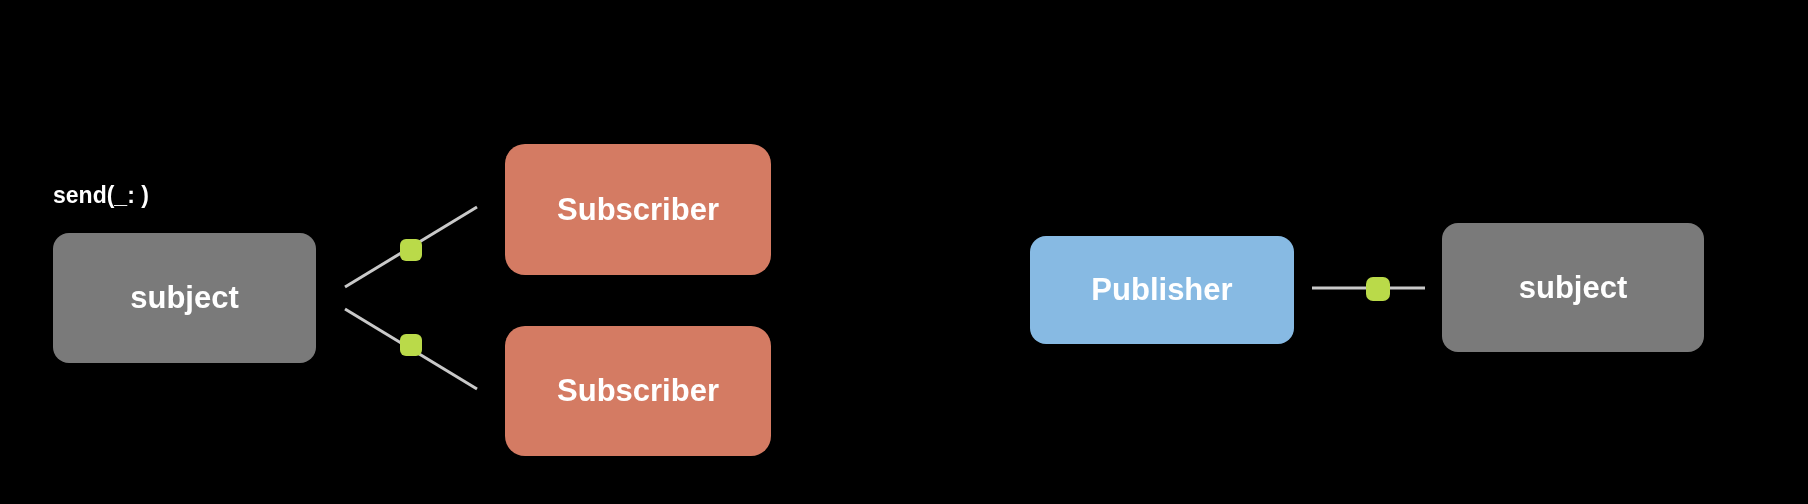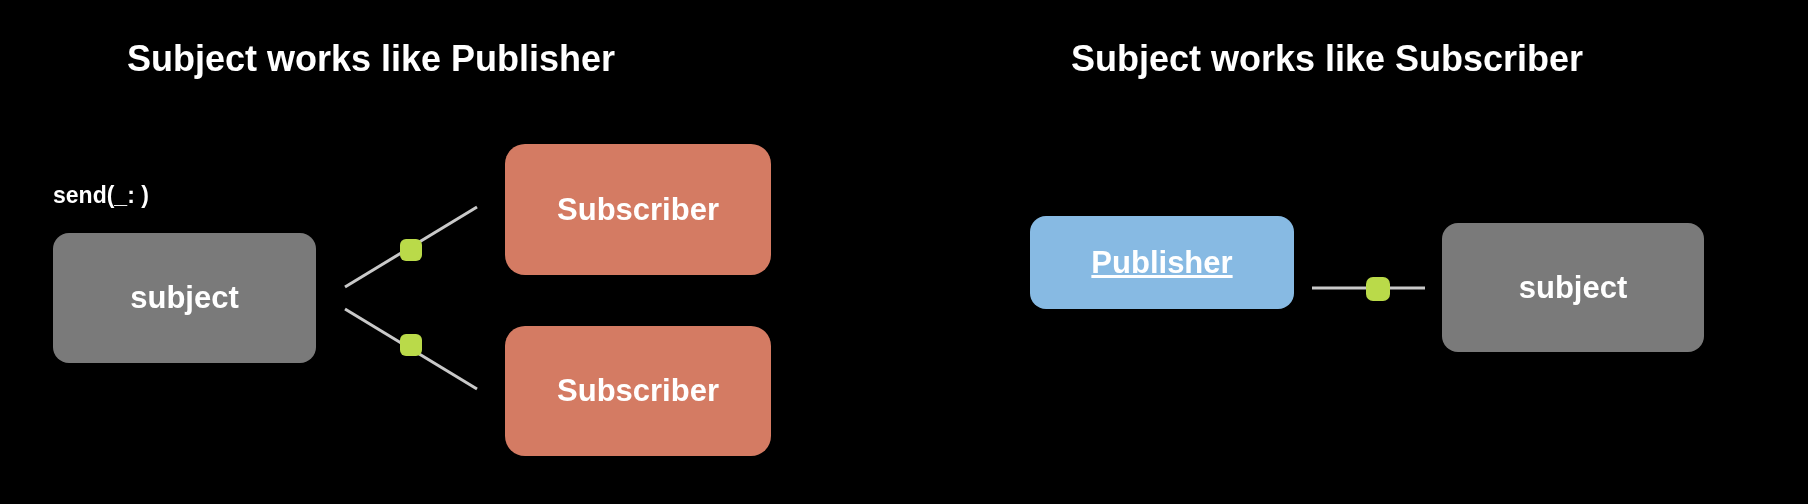--- a/index.html
+++ b/index.html
@@ -44,23 +44,22 @@
     left: 505px; top: 144px; width: 266px; height: 131px;
     background: var(--subscriber, #d47b63);
     border-radius: 20px;
   }
   #subscriber-bottom {
     left: 505px; top: 326px; width: 266px; height: 130px;
     background: var(--subscriber, #d47b63);
     border-radius: 20px;
   }
   #publisher-right {
-    left: 1030px; top: 216px; width: 264px; height: 93px;
+    left: 1030px; top: 236px; width: 264px; height: 108px;
     background: var(--publisher, #87bae3);
-    text-decoration: underline;
   }
   #subject-right {
     left: 1442px; top: 223px; width: 262px; height: 129px;
     background: var(--subject, #7a7a7a);
   }
   #send-label {
     position: absolute;
     left: 53px; top: 182px; width: 263px;
     color: var(--text, #fff);
     font-size: 23px;
@@ -77,23 +76,21 @@
   }
   #connector-layer rect {
     fill: var(--marker, #bada49);
   }
 </style>
 </head>
 <body>
 
 <div id="canvas">
 
-  <div id="left-title" class="panel-title">Subject works like Publisher</div>
 
-  <div id="right-title" class="panel-title">Subject works like Subscriber</div>
 
   <svg id="connector-layer" viewBox="0 0 1808 504" xmlns="http://www.w3.org/2000/svg">
     <line x1="345" y1="287" x2="477" y2="207"></line>
     <line x1="345" y1="309" x2="477" y2="389"></line>
     <line x1="1312" y1="288" x2="1425" y2="288"></line>
     <rect x="400" y="239" width="22" height="22" rx="6"></rect>
     <rect x="400" y="334" width="22" height="22" rx="6"></rect>
     <rect x="1366" y="277" width="24" height="24" rx="7"></rect>
   </svg>
 

